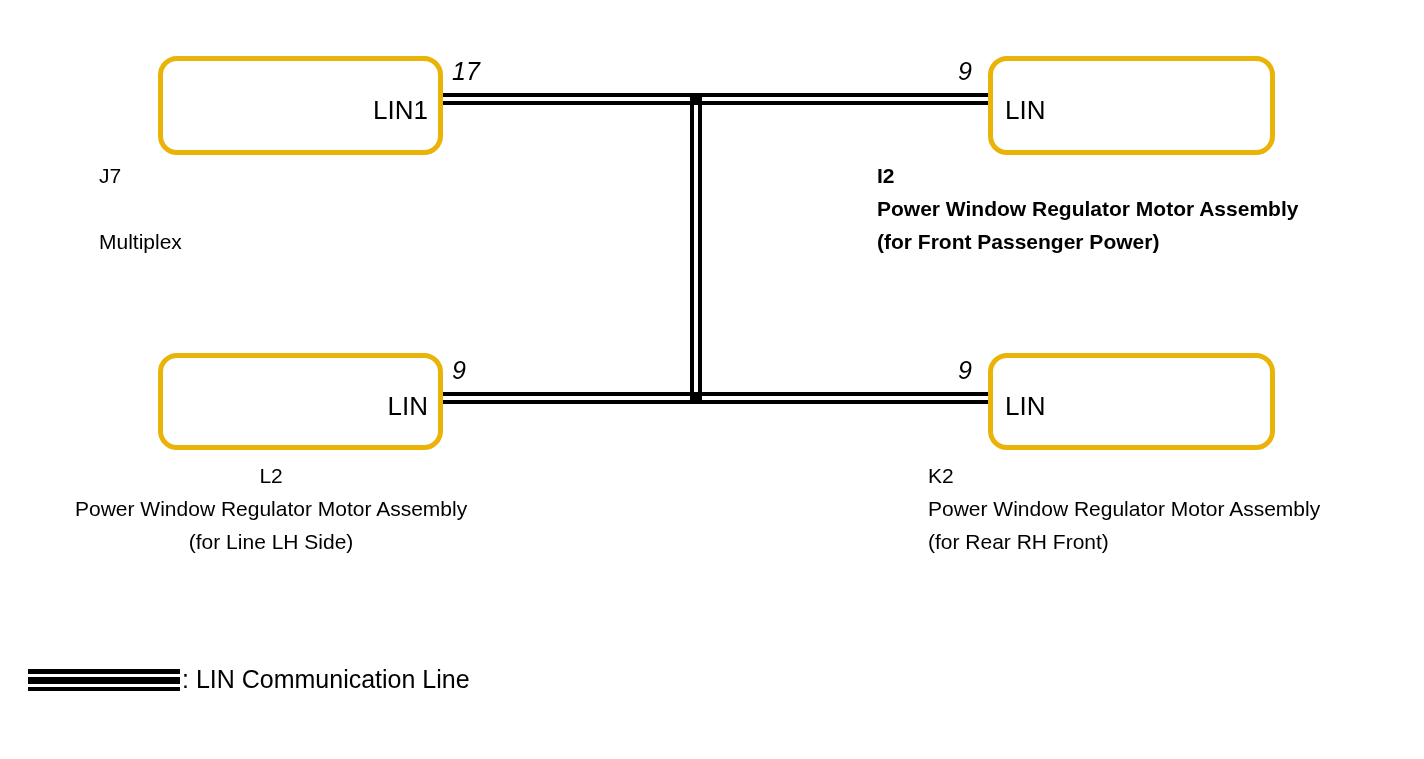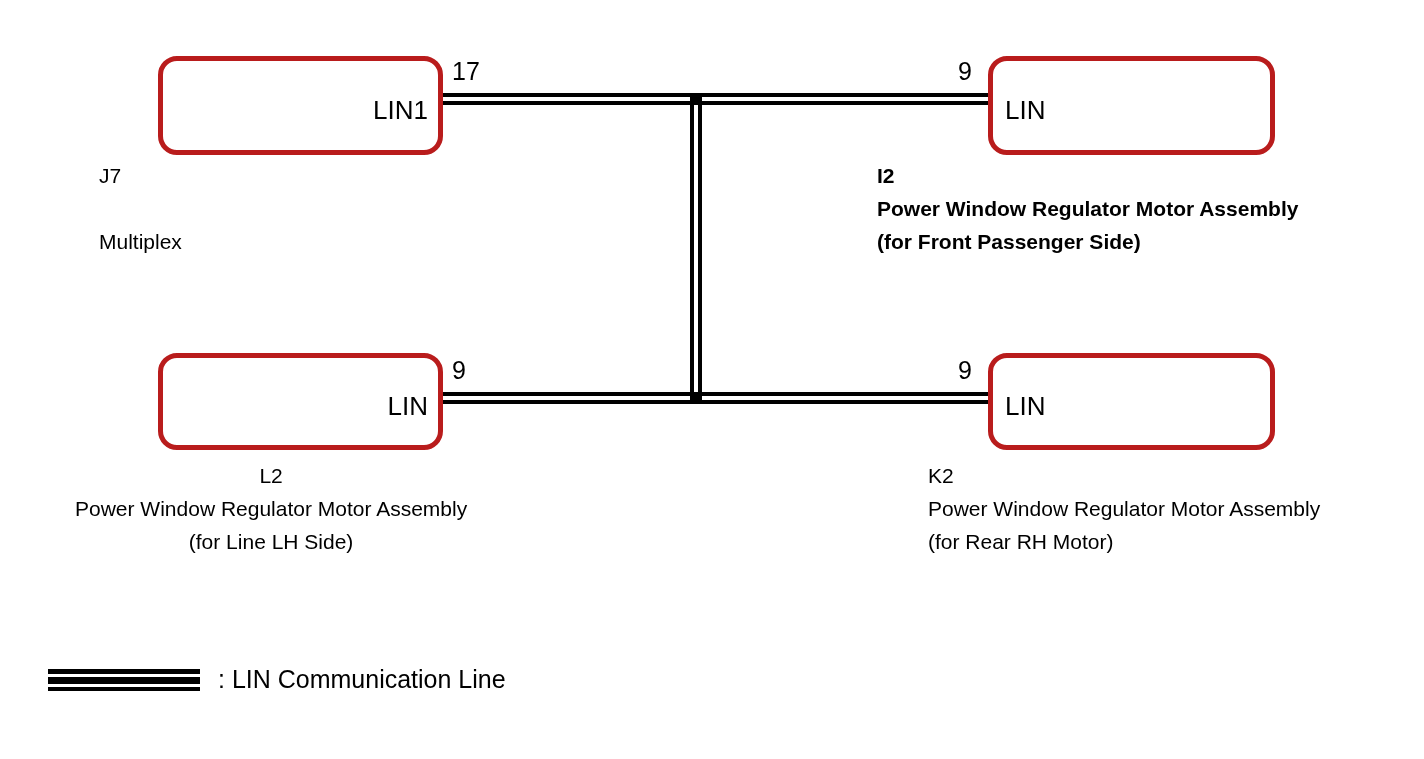--- a/index.html
+++ b/index.html
@@ -16,21 +16,21 @@
     width: 1424px;
     height: 759px;
     background: #ffffff;
     overflow: hidden;
   }
 
   
   .ecu-box {
     position: absolute;
     box-sizing: border-box;
-    border: 5px solid #b91c1c;
+    border: 5px solid #eab308;
     border-radius: 19px;
     background: #ffffff;
     z-index: 5;
   }
   .ecu-pin-label {
     position: absolute;
     font-size: 26px;
     line-height: 1;
     color: #000000;
     white-space: nowrap;
@@ -69,20 +69,21 @@
     z-index: 4;
   }
 
   
   .pin-num {
     position: absolute;
     font-size: 25px;
     line-height: 1;
     z-index: 6;
     white-space: nowrap;
+    font-style: italic;
   }
 
   
   .caption {
     position: absolute;
     font-size: 21px;
     line-height: 33px;
     white-space: pre;
     z-index: 6;
   }
@@ -134,32 +135,32 @@
   <div class="ecu-box" style="left:158px; top:56px; width:285px; height:99px;">
     <span class="ecu-pin-label" style="right:10px; top:36px;">LIN1</span>
   </div>
   <div class="pin-num" style="left:452px; top:59px;">17</div>
   <div class="caption" style="left:99px; top:159px;"><span>J7</span><br><br><span>Multiplex</span></div>
 
   <div class="ecu-box" style="left:988px; top:56px; width:287px; height:99px;">
     <span class="ecu-pin-label" style="left:12px; top:36px;">LIN</span>
   </div>
   <div class="pin-num" style="left:958px; top:59px;">9</div>
-  <div class="caption" style="left:877px; top:159px;font-weight:bold;"><span>I2</span><br><span>Power Window Regulator Motor Assembly</span><br><span>(for Front Passenger Side)</span></div>
+  <div class="caption" style="left:877px; top:159px;font-weight:bold;"><span>I2</span><br><span>Power Window Regulator Motor Assembly</span><br><span>(for Front Passenger Power)</span></div>
 
   <div class="ecu-box" style="left:158px; top:353px; width:285px; height:97px;">
     <span class="ecu-pin-label" style="right:10px; top:35px;">LIN</span>
   </div>
   <div class="pin-num" style="left:452px; top:358px;">9</div>
   <div class="caption" style="left:75px; top:459px;text-align:center;"><span>L2</span><br><span>Power Window Regulator Motor Assembly</span><br><span>(for Line LH Side)</span></div>
 
   <div class="ecu-box" style="left:988px; top:353px; width:287px; height:97px;">
     <span class="ecu-pin-label" style="left:12px; top:35px;">LIN</span>
   </div>
   <div class="pin-num" style="left:958px; top:358px;">9</div>
-  <div class="caption" style="left:928px; top:459px;"><span>K2</span><br><span>Power Window Regulator Motor Assembly</span><br><span>(for Rear RH Motor)</span></div>
+  <div class="caption" style="left:928px; top:459px;"><span>K2</span><br><span>Power Window Regulator Motor Assembly</span><br><span>(for Rear RH Front)</span></div>
 
-  <div class="legend" style="left:48px; top:667px;gap:16px;">
+  <div class="legend" style="left:28px; top:667px;">
     <div class="legend-symbol"></div>
     <div class="legend-text">: LIN Communication Line</div>
   </div>
 
 </div>
 
 </body></html>

